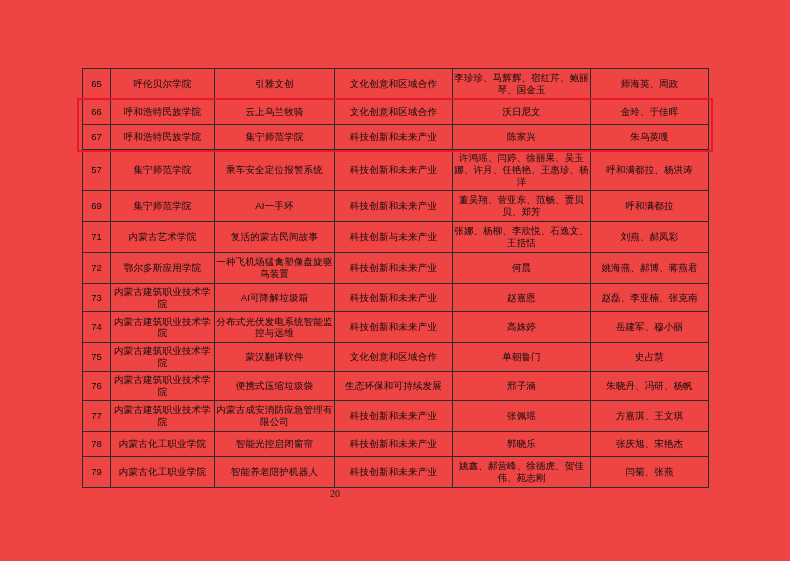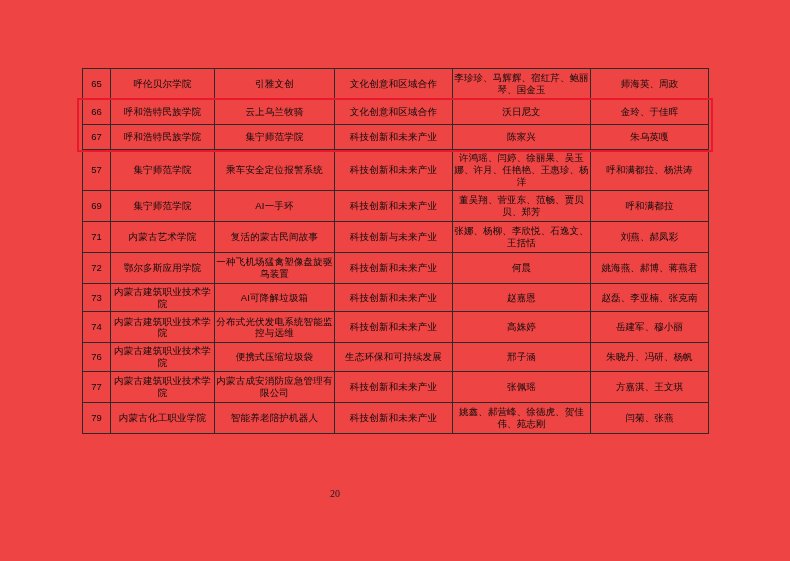--- a/index.html
+++ b/index.html
@@ -158,35 +158,51 @@
           </tr>
           <tr class="row-h30">
             <td class="cell-no">74</td>
             <td class="cell-school">内蒙古建筑职业技术学院</td>
             <td class="cell-project">分布式光伏发电系统智能监控与远维</td>
             <td class="cell-track">科技创新和未来产业</td>
             <td class="cell-members">高姝婷</td>
             <td class="cell-advisors">岳建军、穆小丽</td>
           </tr>
           <tr class="row-h22">
+            <td class="cell-no">75</td>
+            <td class="cell-school">内蒙古建筑职业技术学院</td>
+            <td class="cell-project">蒙汉翻译软件</td>
+            <td class="cell-track">文化创意和区域合作</td>
+            <td class="cell-members">单朝鲁门</td>
+            <td class="cell-advisors">史占慧</td>
+          </tr>
+          <tr class="row-h22">
             <td class="cell-no">76</td>
             <td class="cell-school">内蒙古建筑职业技术学院</td>
             <td class="cell-project">便携式压缩垃圾袋</td>
             <td class="cell-track">生态环保和可持续发展</td>
             <td class="cell-members">邢子涵</td>
             <td class="cell-advisors">朱晓丹、冯研、杨帆</td>
           </tr>
           <tr class="row-h30">
             <td class="cell-no">77</td>
             <td class="cell-school">内蒙古建筑职业技术学院</td>
             <td class="cell-project">内蒙古成安消防应急管理有限公司</td>
             <td class="cell-track">科技创新和未来产业</td>
             <td class="cell-members">张佩瑶</td>
             <td class="cell-advisors">方嘉淇、王文琪</td>
           </tr>
+          <tr class="row-h22">
+            <td class="cell-no">78</td>
+            <td class="cell-school">内蒙古化工职业学院</td>
+            <td class="cell-project">智能光控启闭窗帘</td>
+            <td class="cell-track">科技创新和未来产业</td>
+            <td class="cell-members">郭晓乐</td>
+            <td class="cell-advisors">张庆旭、宋艳杰</td>
+          </tr>
           <tr class="row-h30">
             <td class="cell-no">79</td>
             <td class="cell-school">内蒙古化工职业学院</td>
             <td class="cell-project">智能养老陪护机器人</td>
             <td class="cell-track">科技创新和未来产业</td>
             <td class="cell-members">姚鑫、郝营峰、徐德虎、贺佳伟、苑志刚</td>
             <td class="cell-advisors">闫菊、张燕</td>
           </tr>
         </tbody>
     </table>

